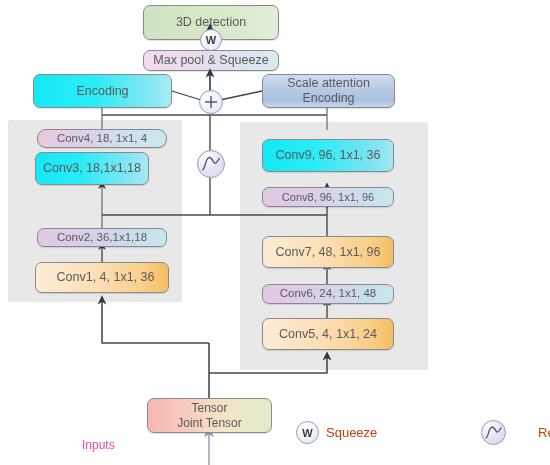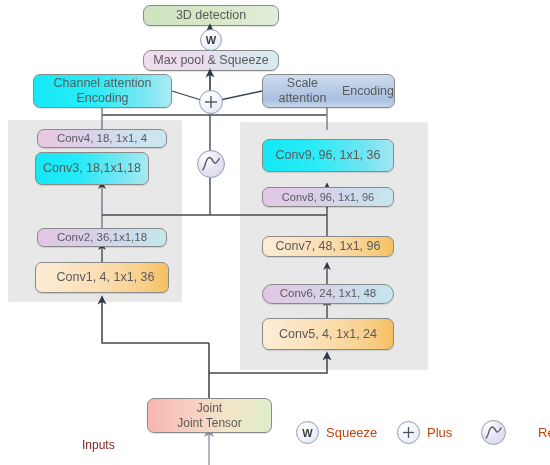--- a/index.html
+++ b/index.html
@@ -15,41 +15,41 @@
   .node span{display:block;}
 
   .n-conv4{background:linear-gradient(90deg,#e8c8e0 0%,#ddd0ea 35%,#cfe0ee 70%,#c9e8ee 100%);}
   .n-conv3{background:linear-gradient(90deg,#12e8f5 0%,#28ebf7 40%,#74e6f2 75%,#a8e9f3 100%);}
   .n-conv2{background:linear-gradient(90deg,#e2c6e4 0%,#d8cfe9 40%,#cadeed 75%,#c6e6ec 100%);}
   .n-conv1{background:linear-gradient(90deg,#fbe7cd 0%,#fbdcb0 45%,#fad18c 80%,#f6c濃 100%);padding-left:7px;}
   .n-conv1{background:linear-gradient(90deg,#fcecd6 0%,#fbdfb6 45%,#f9d08b 80%,#f5bf62 100%);}
   .n-conv9{background:linear-gradient(90deg,#12e8f5 0%,#2aecf7 40%,#72e4f1 78%,#a2e6f2 100%);}
   .n-conv8{background:linear-gradient(90deg,#e3c7e5 0%,#d9cfe9 40%,#cbdeed 76%,#c6e6ec 100%);}
   .n-conv7{background:linear-gradient(90deg,#fcecd6 0%,#fbdfb6 45%,#f9d08b 80%,#f5bf62 100%);}
-  .n-conv6{background:linear-gradient(90deg,#e3c7e5 0%,#d9cfe9 40%,#cbdeed 76%,#c6e6ec 100%);border-radius:10px;}
+  .n-conv6{background:linear-gradient(90deg,#e3c7e5 0%,#d9cfe9 40%,#cbdeed 76%,#c6e6ec 100%);}
   .n-conv5{background:linear-gradient(90deg,#fcecd6 0%,#fbdfb6 45%,#f9d08b 80%,#f5bf62 100%);}
   .n-chan{background:linear-gradient(90deg,#14e9f6 0%,#2cecf7 45%,#79e7f2 80%,#a9eaf4 100%);}
   .n-scale{background:linear-gradient(180deg,#cfdcef 0%,#b8cbe6 45%,#a9c0e0 78%,#c6d6ec 100%);}
-  .n-maxpool{background:linear-gradient(90deg,#f2dced 0%,#e9dcee 38%,#dde4ef 70%,#d9ecef 100%);border-radius:8px;}
+  .n-maxpool{background:linear-gradient(90deg,#f2dced 0%,#e9dcee 38%,#dde4ef 70%,#d9ecef 100%);}
   .n-det{background:linear-gradient(90deg,#cfe3c2 0%,#d6e8c6 45%,#dcebd0 80%,#e2eedb 100%);}
   .n-input{background:linear-gradient(90deg,#f6b7b0 0%,#f8cfc0 35%,#f2e6c8 65%,#dfecc9 100%);}
 
   svg.wires{position:absolute;left:0;top:0;width:550px;height:465px;z-index:2;}
   svg.wires-top{z-index:7;}
 
   .sym{position:absolute;border-radius:50%;border:1px solid #8f9fb5;
        display:flex;align-items:center;justify-content:center;z-index:8;
        background:radial-gradient(circle at 32% 28%,#ffffff 0%,#eef2fa 55%,#dde6f4 100%);}
 
   .legend{position:absolute;display:flex;align-items:center;gap:7px;z-index:9;}
   .legend-label{color:#c2410c;font-size:13px;}
   .lg-ico{width:21px;height:21px;border-radius:50%;border:1px solid #8f9fb5;
           display:flex;align-items:center;justify-content:center;
           background:radial-gradient(circle at 32% 28%,#ffffff 0%,#eff3fa 55%,#dde6f4 100%);}
-  .inputs-label{position:absolute;color:#7f1d1d;font-size:12px;z-index:9;}
+  .inputs-label{position:absolute;color:#ec4899;font-size:12px;z-index:9;}
 </style>
 </head>
 <body>
 
 <div id="canvas">
 
   <div class="panel" style="left:8px;top:120px;width:174px;height:182px;"></div>
   <div class="panel" style="left:240px;top:122px;width:188px;height:248px;"></div>
 
   <svg class="wires">
@@ -82,39 +82,38 @@
 
     <polyline points="102,115 327,115" fill="none" stroke="#4a4a4a" stroke-width="1.4"></polyline>
 
     <line x1="210" y1="115" x2="210" y2="215" stroke="#4a4a4a" stroke-width="1.4"></line>
 
     <line x1="102" y1="130" x2="102" y2="108" stroke="#6f7b86" stroke-width="1.4"></line>
 
     <line x1="327" y1="130" x2="327" y2="108" stroke="#6f7b86" stroke-width="1.4"></line>
   </svg>
 
-  <div class="node n-det" style="left:143px;top:5px;width:136px;height:21px;font-size:12.5px;">
+  <div class="node n-det" style="left:143px;top:5px;width:136px;height:35px;font-size:12.5px;">
     <span>3D detection</span>
   </div>
 
   <div class="node n-maxpool" style="left:143px;top:50px;width:136px;height:21px;font-size:12.5px;">
     <span>Max pool &amp; Squeeze</span>
   </div>
 
   <div class="node n-chan" style="left:33px;top:74px;width:139px;height:34px;font-size:12.5px;flex-direction:column;">
-    <span>Channel attention</span>
     <span>Encoding</span>
   </div>
 
-  <div class="node n-scale" style="left:262px;top:74px;width:133px;height:34px;font-size:12.5px;flex-direction:row;">
+  <div class="node n-scale" style="left:262px;top:74px;width:133px;height:34px;font-size:12.5px;flex-direction:column;">
     <span>Scale attention</span>
     <span>Encoding</span>
   </div>
 
-  <div class="node n-conv4" style="left:37px;top:129px;width:130px;height:19px;font-size:11.5px;">
+  <div class="node n-conv4" style="left:37px;top:129px;width:130px;height:19px;font-size:11.5px;border-radius:9px;">
     <span>Conv4, 18, 1x1, 4</span>
   </div>
 
   <div class="node n-conv3" style="left:35px;top:152px;width:114px;height:33px;font-size:12.5px;">
     <span>Conv3, 18,1x1,18</span>
   </div>
 
   <div class="node n-conv2" style="left:37px;top:228px;width:130px;height:19px;font-size:11.5px;">
     <span>Conv2, 36,1x1,18</span>
   </div>
@@ -124,34 +123,34 @@
   </div>
 
   <div class="node n-conv9" style="left:262px;top:139px;width:132px;height:33px;font-size:12.5px;">
     <span>Conv9, 96, 1x1, 36</span>
   </div>
 
   <div class="node n-conv8" style="left:262px;top:187px;width:132px;height:20px;font-size:11px;">
     <span>Conv8, 96, 1x1, 96</span>
   </div>
 
-  <div class="node n-conv7" style="left:262px;top:236px;width:132px;height:21px;font-size:12.5px;">
+  <div class="node n-conv7" style="left:262px;top:236px;width:132px;height:32px;font-size:12.5px;">
     <span>Conv7, 48, 1x1, 96</span>
   </div>
 
   <div class="node n-conv6" style="left:262px;top:284px;width:132px;height:20px;font-size:11.5px;">
     <span>Conv6, 24, 1x1, 48</span>
   </div>
 
   <div class="node n-conv5" style="left:262px;top:318px;width:132px;height:32px;font-size:12.5px;">
     <span>Conv5, 4, 1x1, 24</span>
   </div>
 
   <div class="node n-input" style="left:147px;top:398px;width:125px;height:35px;font-size:12px;flex-direction:column;">
-    <span>Joint</span>
+    <span>Tensor</span>
     <span>Joint Tensor</span>
   </div>
 
   <svg class="wires wires-top">
 
     <line x1="210" y1="40" x2="210" y2="28" stroke="#2f3a46" stroke-width="1.6" marker-end="url(#arr)"></line>
 
     <line x1="210" y1="50" x2="210" y2="43" stroke="#2f3a46" stroke-width="1.6"></line>
 
     <line x1="210" y1="91" x2="210" y2="73" stroke="#2f3a46" stroke-width="1.6" marker-end="url(#arr)"></line>
@@ -181,29 +180,20 @@
 
   <div class="inputs-label" style="left:82px;top:438px;">Inputs</div>
 
   <div class="legend" style="left:296px;top:421px;">
     <div class="lg-ico">
       <span style="font-size:11px;color:#3a3a3a;font-weight:600;">W</span>
     </div>
     <div class="legend-label">Squeeze</div>
   </div>
 
-  <div class="legend" style="left:397px;top:421px;">
-    <div class="lg-ico">
-      <svg width="21" height="21">
-        <line x1="5" y1="10.5" x2="16" y2="10.5" stroke="#4a5560" stroke-width="1.3"></line>
-        <line x1="10.5" y1="5" x2="10.5" y2="16" stroke="#4a5560" stroke-width="1.3"></line>
-      </svg>
-    </div>
-    <div class="legend-label">Plus</div>
-  </div>
 
   <div class="legend" style="left:481px;top:420px;gap:32px;">
     <div class="lg-ico" style="width:23px;height:23px;background:radial-gradient(circle at 30% 26%,#ffffff 0%,#e9e4f4 45%,#d3d8ef 100%);">
       <svg width="23" height="23">
         <path d="M3.5,17 C6.8,17 6.3,6 10.3,6 C14.3,6 13.4,17 19.3,6.5" fill="none" stroke="#5a5a6a" stroke-width="1.4"></path>
       </svg>
     </div>
     <div class="legend-label">ReLu</div>
   </div>
 

